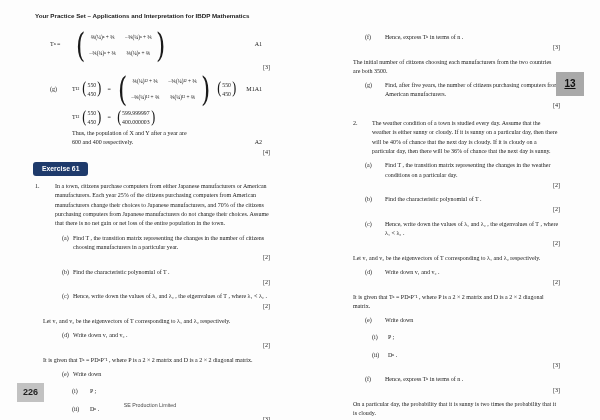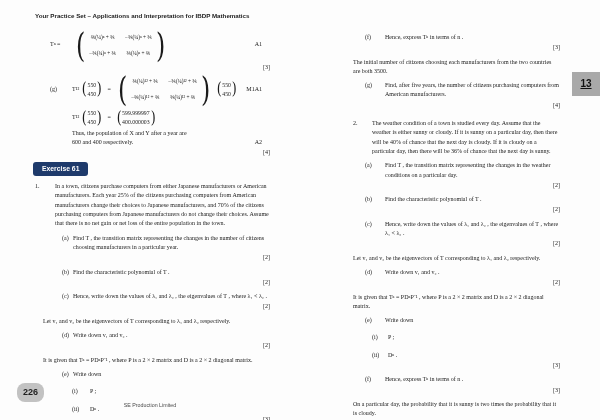--- a/index.html
+++ b/index.html
@@ -41,24 +41,24 @@
   .prow .plabel{flex:none;}
   .prow.part{margin-left:27px;}.prow.part .plabel{width:11px;}
   .prow.sub{margin-left:37px;margin-top:8px;}.prow.sub .plabel{width:18px;}
   .prow.note{margin-left:8px;}
   .rp .prow.part{margin-left:12px;}.rp .prow.part .plabel{width:20px;}
   .rp .prow.sub{margin-left:19px;}.rp .prow.sub .plabel{width:16px;}
   .rp .prow.note{margin-left:0;}
   .question .mrow{text-align:right;margin-top:1px;}
   
   .pnum{position:absolute;font-family:"Liberation Sans",sans-serif;font-weight:bold;font-size:9px;
-        background:var(--badge_gray,#c2c2c2);color:#1f1f1f;border-radius:8px;width:27px;height:19px;
+        background:var(--badge_gray,#c2c2c2);color:#1f1f1f;border-radius:0;width:27px;height:19px;
         display:flex;align-items:center;justify-content:center;}
   #p226{left:17px;top:383px;}
-  .tab13{position:absolute;right:0;top:72px;width:28px;height:24px;background:var(--tab_gray,#a9a9a9);
+  .tab13{position:absolute;right:16px;top:72px;width:28px;height:24px;background:var(--tab_gray,#a9a9a9);
          color:#111;font-family:"Liberation Sans",sans-serif;font-weight:bold;font-size:10px;
          display:flex;align-items:center;justify-content:center;text-decoration:underline;}
   .footer{position:absolute;font-family:"Liberation Sans",sans-serif;font-size:5.3px;color:#4a4a4a;}
   #f-left{left:35px;width:230px;text-align:center;top:401px;}
 </style>
 </head>
 <body>
 
 <div>
 

